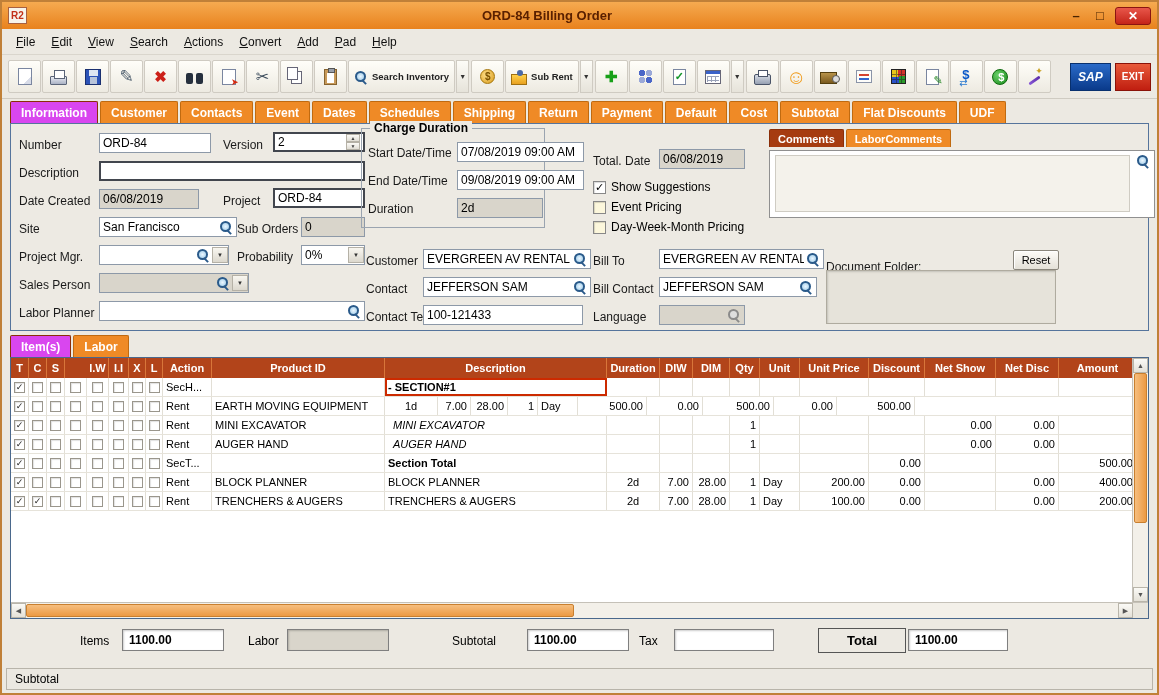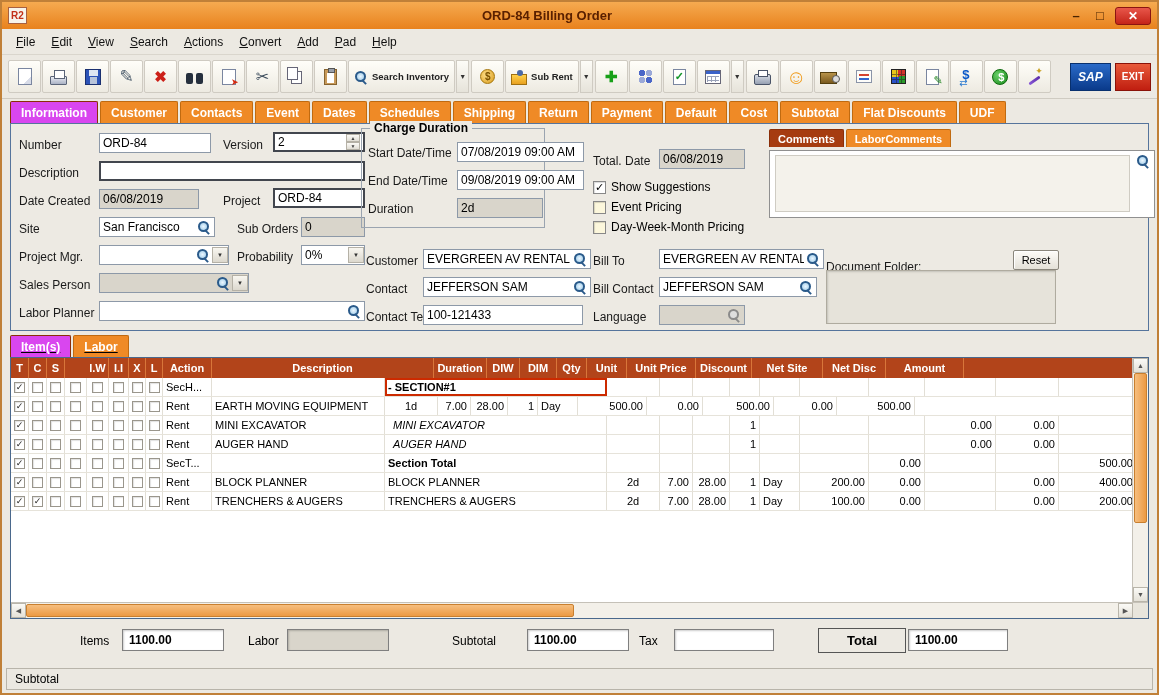--- a/index.html
+++ b/index.html
@@ -104,21 +104,21 @@
   .cbl { font-size:12px; }
   .ctabs { position:absolute; display:flex; gap:2px; }
   .ctab { background:#EF8A26; color:#fff; font-weight:bold; font-size:11px; padding:3px 8px 2px; border:1px solid #C06A10; border-bottom:none; border-radius:2px 2px 0 0; }
   .ctab.active { background:#A63C10; border-color:#8A2E08; }
   .cbox { position:absolute; background:#fff; border:1px solid #909090; }
   .cinner { position:absolute; left:5px; top:4px; right:24px; bottom:5px; border:1px solid #CFCCC3; background:#F4F2EB; }
   .btn3d { position:absolute; height:20px; background:linear-gradient(#FDFCF8,#E4E1D8); border:1px solid #8A867C; border-radius:2px; font-size:11px; display:flex; align-items:center; justify-content:center; box-shadow:inset 1px 1px 0 #fff; }
   .docbox { position:absolute; background:#E6E3DA; border:1px solid #AFAB9F; box-shadow:inset 1px 1px 2px rgba(0,0,0,.15); }
 
   
-  .tabstrip2 { flex:0 0 24px; display:flex; gap:2px; align-items:flex-end; padding:4px 2px 0 8px;text-decoration:underline; }
+  .tabstrip2 { flex:0 0 24px; display:flex; gap:2px; align-items:flex-end; padding:4px 2px 0 8px; }
   .table-wrap { flex:0 0 262px; margin:0 8px; border:1px solid #4A688C; background:#fff; display:flex; flex-direction:column; }
   .grid-area { flex:1; display:flex; overflow:hidden; }
   .grid { flex:1; display:flex; flex-direction:column; overflow:hidden; background:#fff; }
   .ghead { display:flex; height:20px; background:#B2441A; flex:0 0 20px; }
   .gh { color:#fff; font-weight:bold; font-size:11px; display:flex; align-items:center; justify-content:center; border-right:1px solid #D8763A; overflow:hidden; white-space:nowrap; flex:0 0 auto; }
   .grow { display:flex; height:19px; flex:0 0 19px; border-bottom:1px solid #E6E3DA; background:#fff; }
   .gc { font-size:11px; padding:0 3px; display:flex; align-items:center; border-right:1px solid #E2DFD6; overflow:hidden; white-space:nowrap; flex:0 0 auto; }
   .gc.ck { justify-content:center; padding:0; }
   .gc.r { justify-content:flex-end; }
   .gc.c { justify-content:center; }
@@ -309,21 +309,21 @@
     <div class="lbl" style="left:8px;top:70px">Date Created</div>
     <div class="fld disabled" style="left:88px;top:65px;width:100px">
         <span class="val">06/08/2019</span>
       </div>
     <div class="lbl" style="left:212px;top:70px">Project</div>
     <div class="fld hl" style="left:262px;top:64px;width:92px">
         <span class="val">ORD-84</span>
       </div>
 
     <div class="lbl" style="left:8px;top:98px">Site</div>
-    <div class="fld" style="left:88px;top:93px;width:116px">
+    <div class="fld" style="left:88px;top:93px;width:138px">
         <span class="val">San Francisco</span>
         <span class="mag"></span>
       </div>
     <div class="lbl" style="left:226px;top:98px">Sub Orders</div>
     <div class="fld disabled" style="left:290px;top:93px;width:64px">
         <span class="val">0</span>
       </div>
 
     <div class="lbl" style="left:8px;top:126px">Project Mgr.</div>
     <div class="fld" style="left:88px;top:121px;width:130px;padding-right:0">
@@ -441,29 +441,30 @@
           <div class="ghead">
             <div class="gh" style="width: 18px;">T</div>
             <div class="gh" style="width: 18px;">C</div>
             <div class="gh" style="width: 18px;">S</div>
             <div class="gh" style="width: 22px; margin-top: 48px;">I.C</div>
             <div class="gh" style="width: 22px;">I.W</div>
             <div class="gh" style="width: 20px;">I.I</div>
             <div class="gh" style="width: 17px;">X</div>
             <div class="gh" style="width: 17px;">L</div>
             <div class="gh" style="width: 49px;">Action</div>
+            <div class="gh" style="width: 173px;">Product ID</div>
             <div class="gh" style="width: 222px;">Description</div>
             <div class="gh" style="width: 53px;">Duration</div>
             <div class="gh" style="width: 33px;">DIW</div>
             <div class="gh" style="width: 37px;">DIM</div>
             <div class="gh" style="width: 30px;">Qty</div>
             <div class="gh" style="width: 40px;">Unit</div>
             <div class="gh" style="width: 69px;">Unit Price</div>
             <div class="gh" style="width: 56px;">Discount</div>
-            <div class="gh" style="width: 71px;">Net Site</div>
+            <div class="gh" style="width: 71px;">Net Show</div>
             <div class="gh" style="width: 63px;">Net Disc</div>
             <div class="gh" style="width: 78px;">Amount</div>
           </div>
           <div class="grow">
             <div class="gc ck" style="width: 18px;">
               <span class="cbx">✓</span>
             </div>
             <div class="gc ck" style="width: 18px;">
               <span class="cbx"></span>
             </div>

